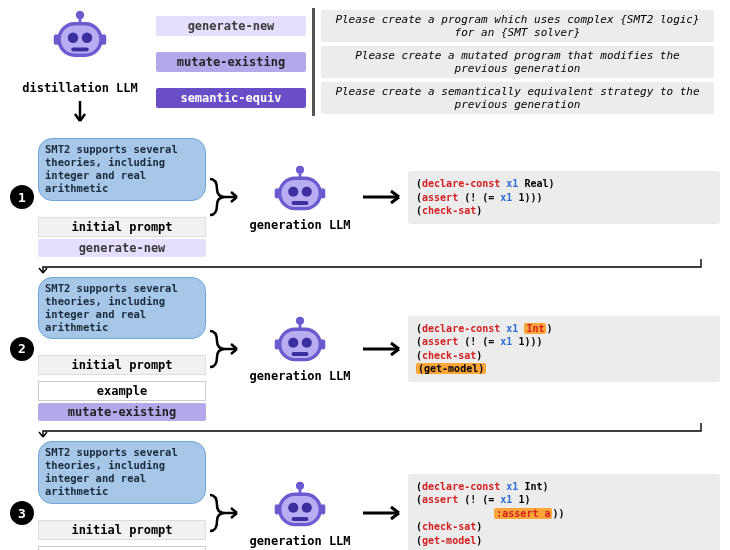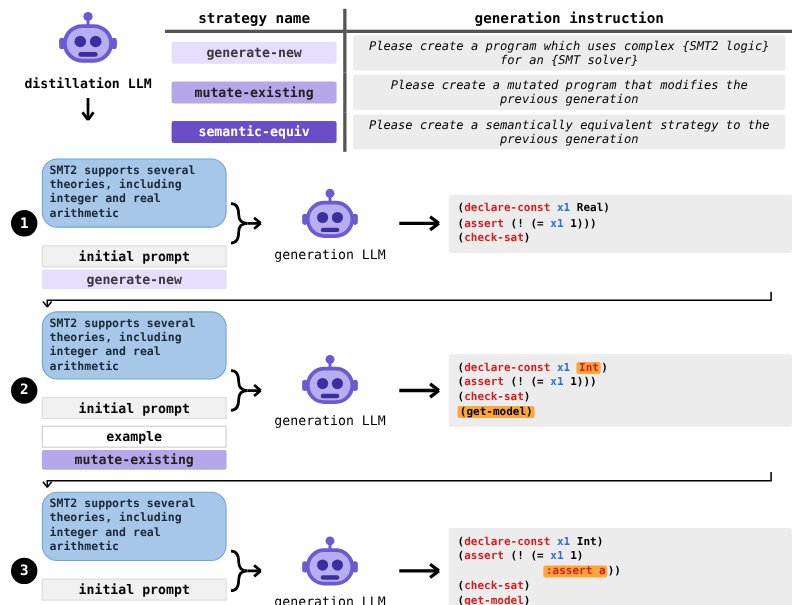--- a/index.html
+++ b/index.html
@@ -1,20 +1,20 @@
 <!DOCTYPE html>
 <html><head>
 <meta charset="utf-8">
 <style>
   *{box-sizing:border-box;margin:0;padding:0}
   body{width:730px;height:550px;font-family:ui-monospace,Menlo,Consolas,monospace;font-size:12px;color:#000;background:#fff;padding:8px 10px}
   .hdr{display:flex;align-items:flex-start}
   .dist{width:140px;text-align:center}
   .dist .bot svg{width:56px;height:56px}
-  .dist-lbl{font-weight:700;margin-top:2px}
+  .dist-lbl{font-weight:700;margin-top:14px}
   .tbl{flex:1;border-collapse:collapse}
   .tbl th{font-weight:700;padding:2px 6px;text-align:center;font-size:13px}
   .tbl td{padding:2px 6px;text-align:center}
   .tbl th.c1{border-right:3px solid #555}
   .tbl th{border-bottom:3px solid #555}
   .tbl td.c1{border-right:3px solid #555}
   .chip{display:inline-block;width:150px;padding:3px 6px;border-radius:2px;font-weight:700;font-size:12px}
   .c-new{background:#e5defd;color:#3a3a3a}
   .c-mut{background:#b4a8ea;color:#222}
   .c-sem{background:#6a4ec7;color:#fff}
@@ -23,21 +23,21 @@
   .stage{display:flex;align-items:center;margin:6px 0 2px 0}
   .num{width:24px;height:24px;border-radius:50%;background:#000;color:#fff;display:flex;align-items:center;justify-content:center;font-weight:700;margin-right:4px;flex:0 0 24px;font-size:13px}
   .card{width:168px;flex:0 0 168px}
   .pbox{background:#a6c7e8;border:1px solid #6fa4d6;border-radius:14px;padding:4px 6px;font-size:10.5px;font-weight:700;line-height:1.25;color:#1a2a3a}
   .ipl{background:#f1f1f1;border:1px solid #ddd;text-align:center;font-weight:700;padding:2px 0;margin-top:16px}
   .ex{background:#fff;border:1px solid #ccc;text-align:center;font-weight:700;padding:2px 12px;margin-top:6px}
   .sch{margin-top:2px;text-align:center;font-weight:700;padding:2px 0;border-radius:2px}
   .brk{width:36px;flex:0 0 36px;display:flex;align-items:center;justify-content:center}
   .gen{width:116px;flex:0 0 116px;text-align:center}
   .gen .bot svg{width:54px;height:54px}
-  .gen-lbl{font-weight:400;font-size:12px;margin-top:-2px}
+  .gen-lbl{font-weight:700;font-size:12px;margin-top:-2px}
   .arrow{width:50px;flex:0 0 50px;display:flex;align-items:center;justify-content:center}
   .code{background:#ececec;border-radius:2px;padding:6px 8px;font-size:10px;font-weight:700;white-space:pre;line-height:1.35;flex:1}
   .kw{color:#d21f1f}
   .id{color:#2a6fd6}
   .ty{background:#fca63a;color:#d21f1f;padding:0 2px;border-radius:2px}
   .hl{background:#fca63a;color:#000;padding:0 2px;border-radius:2px}
   .nm{background:#fca63a;color:#d21f1f;padding:0 2px;border-radius:2px}
   .feed{height:12px;margin-left:27px;margin-right:10px}
 </style>
 </head>
@@ -80,24 +80,20 @@
     <span class="bot"><svg viewBox="0 0 32 32">
           <use href="#robot"></use>
         </svg></span>
     <div class="dist-lbl">distillation LLM</div>
     <div class="darrow"><svg width="20" height="26" viewBox="0 0 20 26">
           <use href="#arrow-d"></use>
         </svg></div>
   </div>
   <table class="tbl">
     <tbody>
-        <tr>
-      <th class="c1">strategy name</th>
-      <th>generation instruction</th>
-    </tr>
     <tr>
       <td class="c1"><span class="chip c-new">generate-new</span></td>
       <td>
             <div class="instr">Please create a program which uses complex {SMT2 logic} for an {SMT solver}</div>
           </td>
     </tr>
     <tr>
       <td class="c1"><span class="chip c-mut">mutate-existing</span></td>
       <td>
             <div class="instr">Please create a mutated program that modifies the previous generation</div>

